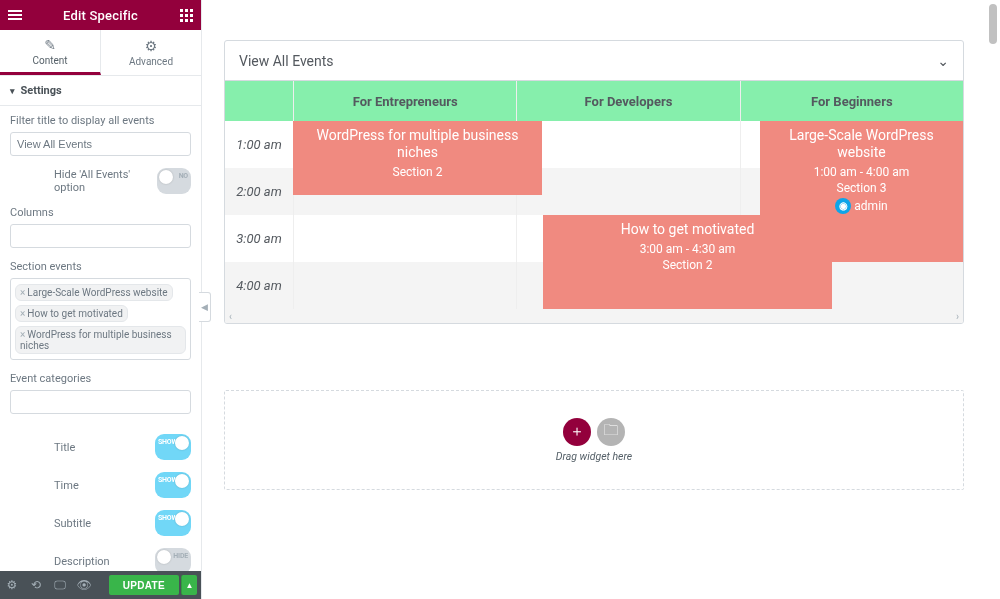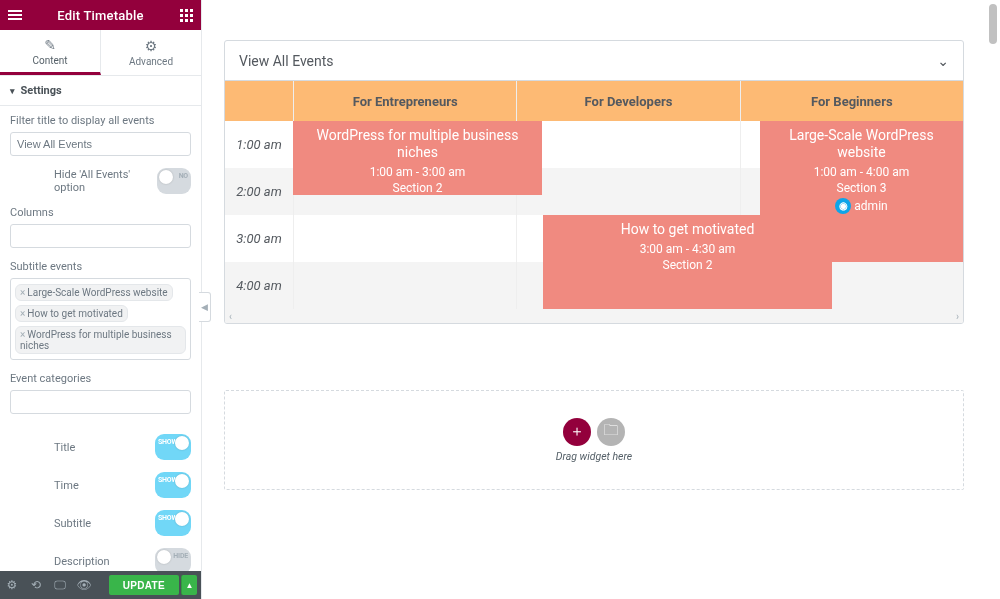--- a/index.html
+++ b/index.html
@@ -63,21 +63,21 @@
 
 .main { flex: 1; background: #fff; position: relative; padding: 40px 18px 20px; }
 .rscroll { position: absolute; right: 0; top: 0; bottom: 0; width: 16px; }
 .rscroll .thumb { position: absolute; right: 3px; top: 4px; width: 8px; height: 40px; background: #c1c1c1; border-radius: 4px; }
 
 .timetable { width: 740px; border: 1px solid #d5dadf; border-radius: 3px; overflow: hidden; margin-left: 4px;}
 .tt-dropdown { height: 40px; display: flex; align-items: center; justify-content: space-between; padding: 0 14px; color: #54595f; font-size: 14px; cursor: pointer; border-bottom: 1px solid #d5dadf; }
 .tt-dropdown .chev { font-size: 14px; color: #54595f; }
 
 .tt-grid { position: relative; }
-.tt-head-row { display: flex; height: 40px; background: #fdba74; text-align: center; }
+.tt-head-row { display: flex; height: 40px; background: #86efac; text-align: center; }
 .tt-col-time { width: 68px; }
 .tt-col { flex: 1; display: flex; align-items: center; justify-content: center; font-weight: bold; color: #54595f; font-size: 13px; border-left: 1px solid #eee; }
 .tt-col:first-of-type { border-left: 1px solid #eee; }
 
 .tt-body { position: relative; }
 .tt-row { display: flex; height: 47px; }
 .tt-row.alt { background: #f4f4f4; }
 .tt-row .tt-col-time { display: flex; align-items: center; justify-content: center; font-size: 13px; color: #54595f; font-style: italic; }
 .tt-row .tt-cell { flex: 1; border-left: 1px solid #eee; }
 
@@ -106,21 +106,21 @@
 
   <div class="panel">
     <div class="panel-header">
       <div class="menu-btn">
         <div class="menu-lines">
             <span></span>
             <span></span>
             <span></span>
           </div>
       </div>
-      <div class="title">Edit Timetable</div>
+      <div class="title">Edit Specific</div>
       <div class="grid-btn">
         <div class="grid-dots">
             <span></span>
             <span></span>
             <span></span>
             <span></span>
             <span></span>
             <span></span>
             <span></span>
             <span></span>
@@ -159,21 +159,21 @@
             <div class="knob"></div>
           </div>
       </div>
 
       <div class="ctrl">
         <label class="ctrl-label">Columns</label>
         <input type="text" value="" style="">
       </div>
 
       <div class="ctrl">
-        <label class="ctrl-label">Subtitle events</label>
+        <label class="ctrl-label">Section events</label>
         <div class="tagbox">
           <span class="tag"><span class="x">×</span><span>Large-Scale WordPress website</span></span>
           <span class="tag"><span class="x">×</span><span>How to get motivated</span></span>
           <span class="tag"><span class="x">×</span><span>WordPress for multiple business niches</span></span>
         </div>
       </div>
 
       <div class="ctrl">
         <label class="ctrl-label">Event categories</label>
         <input type="text" value="" style="">
@@ -281,21 +281,20 @@
             </div>
           <div class="tt-row alt">
               <div class="tt-col-time">4:00 am</div>
               <div class="tt-cell"></div>
               <div class="tt-cell"></div>
               <div class="tt-cell"></div>
             </div>
 
           <div class="event" style="left:68px; width:249px; top:0; height:74px;">
             <div class="et">WordPress for multiple business niches</div>
-            <div class="etime">1:00 am - 3:00 am</div>
             <div class="esec">Section 2</div>
 
           </div>
 
           <div class="event" style="left:318px; width:289px; top:94px; height:94px;">
             <div class="et">How to get motivated</div>
             <div class="etime">3:00 am - 4:30 am</div>
             <div class="esec">Section 2</div>
           </div>
 

